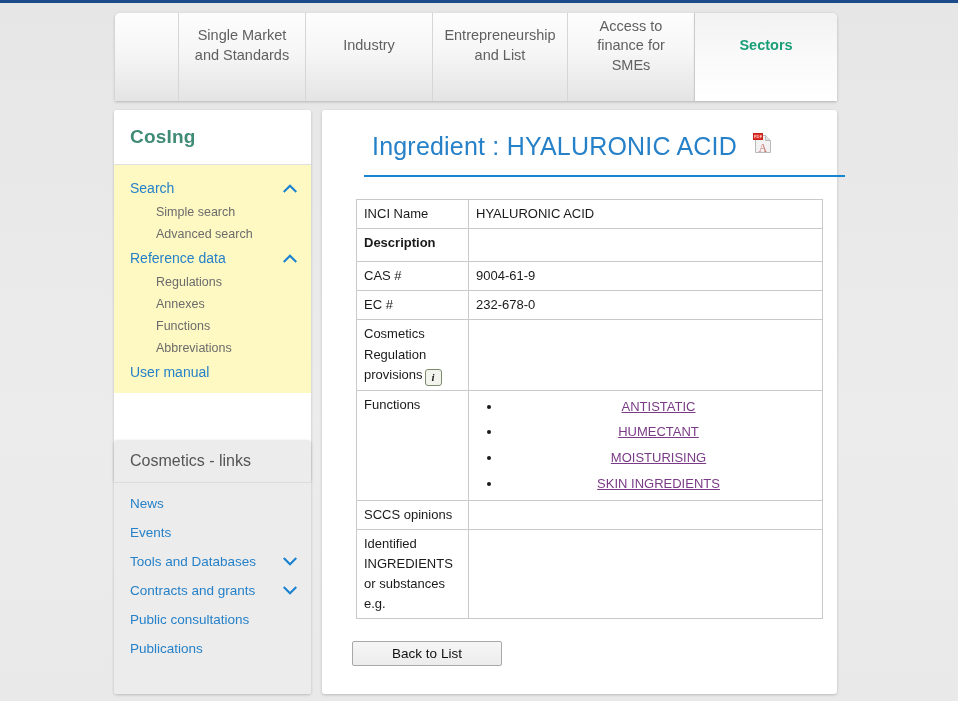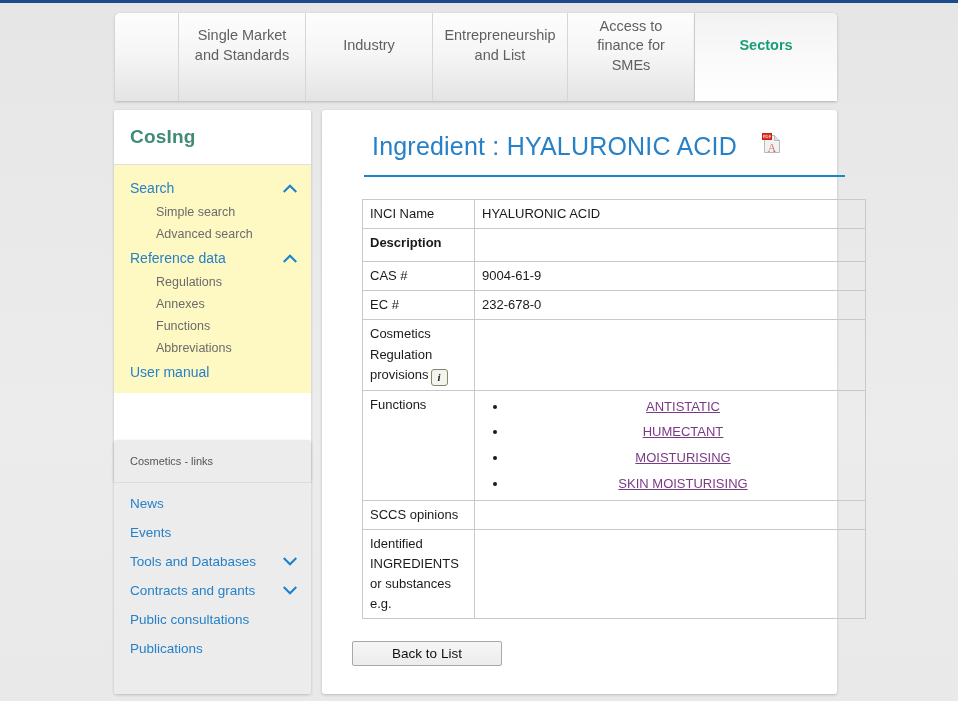--- a/index.html
+++ b/index.html
@@ -138,21 +138,21 @@
     height: 254px;
   }
   .links-header {
     height: 43px;
     display: flex;
     align-items: center;
     padding-left: 16px;
     box-sizing: border-box;
     background: #ececec;
     border-bottom: 1px solid #dcdcdc;
-    font-size: 11px;
+    font-size: 16px;
     color: #555;
   }
   .links-body {
     background: #ececec;
     height: 211px;
     padding-top: 6px;
     box-sizing: border-box;
   }
   .link-row {
     display: flex;
@@ -177,35 +177,35 @@
     box-sizing: border-box;
     padding: 22px 18px 0 30px;
   }
   .page-title {
     font-size: 25px;
     color: #2681c8;
     font-weight: normal;
     letter-spacing: 0.2px;
     display: flex;
     align-items: center;
-    gap: 25px;
+    gap: 16px;
     margin: 0 0 14px 20px;
   }
   .pdf-icon { flex: 0 0 auto; cursor: pointer; }
   .title-rule {
     height: 2px;
     background: #1786ce;
     margin: 0 0 22px 12px;
     width: 481px;
   }
 
   table.detail {
     border-collapse: collapse;
-    margin-left: 10px;
-    width: 504px;
+    margin-left: 4px;
+    width: 467px;
     font-size: 13px;
     color: #1a1a1a;
   }
   table.detail td {
     border: 1px solid #c9c9c9;
     padding: 4px 7px;
     vertical-align: top;
     line-height: 1.55;
   }
   td.label { width: 97px; }
@@ -410,21 +410,21 @@
         </td>
         <td class="val"></td>
       </tr>
       <tr>
         <td class="label">Functions</td>
         <td class="val">
           <ul class="fn">
             <li><a>ANTISTATIC</a></li>
             <li><a>HUMECTANT</a></li>
             <li><a>MOISTURISING</a></li>
-            <li><a>SKIN MOISTURISING</a></li>
+            <li><a>SKIN INGREDIENTS</a></li>
           </ul>
         </td>
       </tr>
       <tr>
         <td class="label">SCCS opinions</td>
         <td class="val"></td>
       </tr>
       <tr>
         <td class="label">Identified INGREDIENTS or substances e.g.</td>
         <td class="val">

